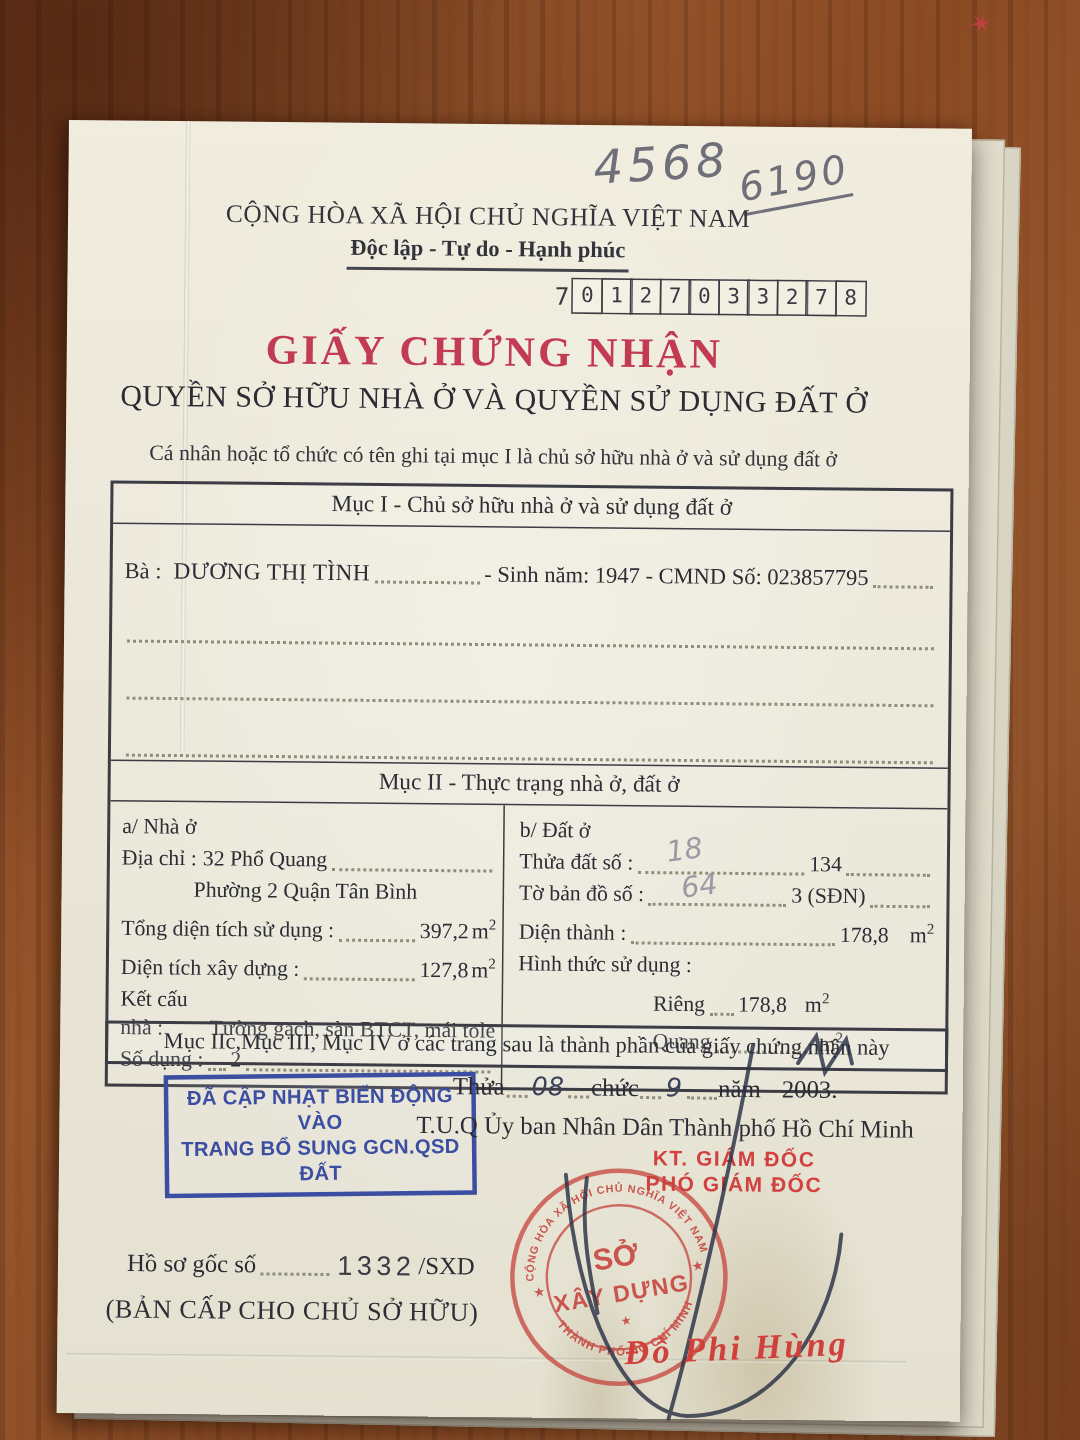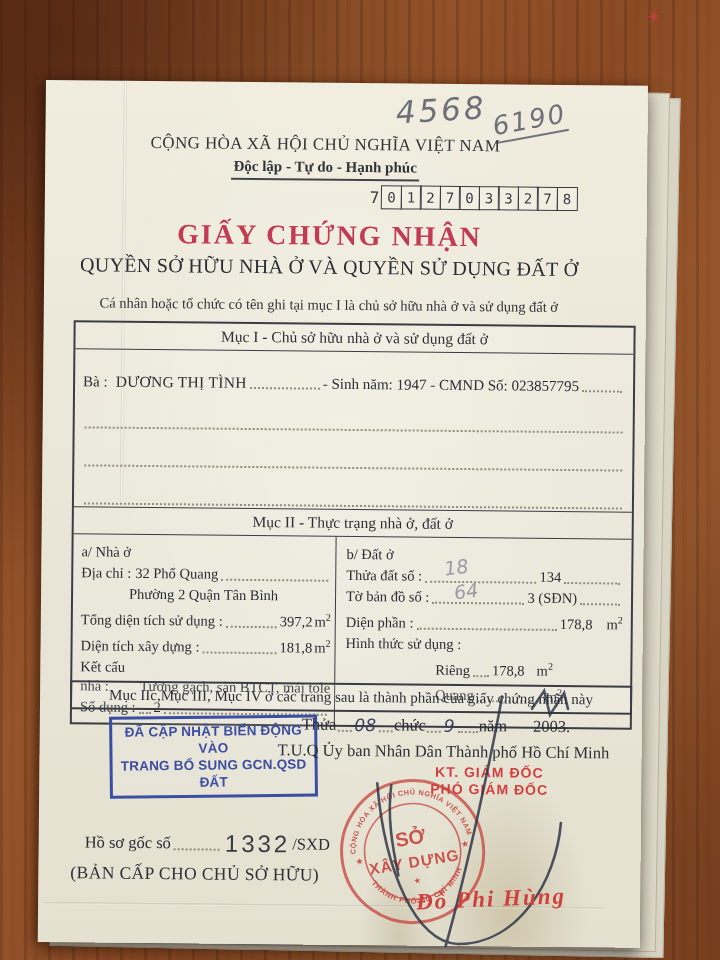--- a/index.html
+++ b/index.html
@@ -66,21 +66,21 @@
   .dateline .ink{font-family:"DejaVu Sans",sans-serif;font-style:italic;color:#3a415c;font-size:17px;margin:0 2px;}
   .dateline .ddots{border-bottom:2px dotted #908d7b;width:14px;margin:0 1px 3px 1px;height:0.8em;}
   .authority{position:absolute;left:238px;top:658px;width:370px;font-size:16.5px;color:#2e2e36;}
   .kt{position:absolute;left:340px;width:220px;text-align:center;color:#d24040;font-family:"Liberation Sans",sans-serif;font-weight:bold;font-size:14px;letter-spacing:1px;}
   .kt1{top:680px;}
   .kt2{top:697px;}
   .stampsvg{position:absolute;left:296px;top:690px;transform:rotate(-10deg);opacity:0.88;}
   .sigsvg{position:absolute;left:278px;top:598px;opacity:0.92;}
   .signer{position:absolute;left:378px;top:802px;color:#d0403c;font-size:23px;font-style:italic;font-weight:bold;letter-spacing:2px;font-family:"Liberation Serif",serif;transform:rotate(-3deg);}
   .fileline{position:absolute;left:46px;top:752px;display:flex;align-items:flex-end;width:280px;font-size:16.5px;}
-  .fileline .fnum{font-family:"Liberation Sans",sans-serif;font-size:24px;letter-spacing:3px;color:#3a3a42;margin:0 2px;line-height:20px;}
+  .fileline .fnum{font-family:"Liberation Sans",sans-serif;font-size:18px;letter-spacing:3px;color:#3a3a42;margin:0 2px;line-height:20px;}
   .fileline .fdots{border-bottom:2px dotted #908d7b;width:46px;margin:0 3px 3px 3px;height:0.8em;}
   .copynote{position:absolute;left:32px;top:782px;font-size:17.5px;letter-spacing:0.4px;color:#2e2e36;}
   .penmark{position:absolute;left:646px;top:6px;color:#c04040;font-size:18px;transform:rotate(20deg);font-family:"DejaVu Sans",sans-serif;}
 </style>
 </head>
 <body>
 
 <div class="page-under pu1"></div>
 <div class="page-under pu2"></div>
 <span class="penmark">✶</span>
@@ -147,21 +147,21 @@
         </div>
         <div class="cline">
           <span>Tổng diện tích sử dụng :</span>
           <span class="dots"></span>
           <span>397,2</span>
           <span class="unit"><span>m</span><sup class="sup">2</sup></span>
         </div>
         <div class="cline">
           <span>Diện tích xây dựng :</span>
           <span class="dots"></span>
-          <span>181,8</span>
+          <span>127,8</span>
           <span class="unit"><span>m</span><sup class="sup">2</sup></span>
         </div>
         <div class="cline">
           <span>Kết cấu nhà :</span>
           <span style="margin-left:3px;white-space:nowrap;">Tường gạch, sàn BTCT, mái tole</span>
         </div>
         <div class="cline">
           <span>Số dụng :</span>
           <span class="dots" style="max-width:12px;"></span>
           <span>2</span>
@@ -179,21 +179,21 @@
           <span>134</span>
           <span class="dots" style="max-width:56px;"></span>
         </div>
         <div class="cline">
           <span>Tờ bản đồ số :</span>
           <span class="dots"></span>
           <span>3 (SĐN)</span>
           <span class="dots" style="max-width:40px;"></span>
         </div>
         <div class="cline">
-          <span>Diện phần :</span>
+          <span>Diện thành :</span>
           <span class="dots"></span>
           <span>178,8</span>
           <span class="unit" style="margin-left:14px;"><span>m</span><sup class="sup">2</sup></span>
         </div>
         <div class="cline">
           <span>Hình thức sử dụng :</span>
         </div>
         <div class="cline" style="padding-left:90px;">
           <span>Riêng</span>
           <span class="dots" style="max-width:16px;"></span>
@@ -219,21 +219,21 @@
   <div class="dateline">
     <span>Thửa</span>
     <span class="ddots"></span>
     <span class="ink">08</span>
     <span class="ddots"></span>
     <span>chức</span>
     <span class="ddots"></span>
     <span class="ink">9</span>
     <span class="ddots" style="width:20px;"></span>
     <span>năm</span>
-    <span style="margin-left:26px;">2003.</span>
+    <span style="margin-left:14px;">2003.</span>
   </div>
 
   <div class="authority">T.U.Q Ủy ban Nhân Dân Thành phố Hồ Chí Minh</div>
   <div class="kt kt1">KT. GIÁM ĐỐC</div>
   <div class="kt kt2">PHÓ GIÁM ĐỐC</div>
 
   <svg class="stampsvg" width="156" height="156" viewBox="0 0 156 156">
     <defs>
       <path id="arcTop" d="M 21,78 A 57,57 0 1 1 135,78" fill="none"></path>
       <path id="arcBottom" d="M 26,78 A 52,52 0 0 0 130,78" fill="none"></path>

